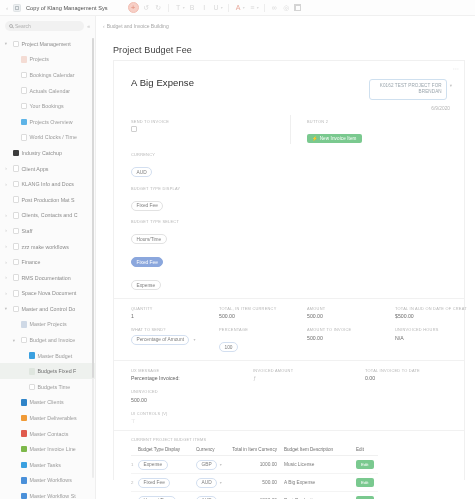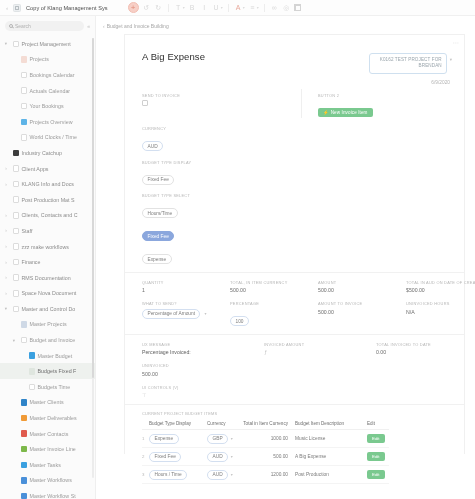--- a/index.html
+++ b/index.html
@@ -119,21 +119,21 @@
     display: flex; align-items: center; gap: 2px;
     padding: 7px 0 0 7px; font-size: 5px; color: #a7a7a7;
   }
   .breadcrumb .bc-arrow { font-size: 5px; color: #b5b5b5; }
 
   .page-title {
     font-size: 9px; color: #3e3e3e; padding: 16px 0 0 17px; letter-spacing: 0.1px;
   }
 
   .card {
-    margin: 5px 10px 0 28px;
+    margin: 5px 10px 0 17px;
     border: 1px solid #f0f0f0;
     border-bottom: none;
     background: #fff;
     height: 420px;
     position: relative;
   }
   .kebab {
     position: absolute; top: 5px; right: 6px;
     font-size: 6px; color: #c9c9c9; line-height: 5px;
     letter-spacing: 0; writing-mode: vertical-rl;
@@ -425,20 +425,21 @@
     <div class="sb-thumb"></div>
   </div>
 
   <div class="main">
 
     <div class="breadcrumb">
       <span class="bc-arrow">‹</span>
       <span>Budget and Invoice Building</span>
     </div>
 
+    <div class="page-title">Project Budget Fee</div>
 
     <div class="card">
       <div class="kebab">⋮</div>
 
       <div class="record-head">
         <div class="record-title">A Big Expense</div>
         <div class="proj-wrap">
           <div class="proj-chip">K0162 TEST PROJECT FOR BRENDAN</div>
           <div class="proj-caret">▾</div>
         </div>

